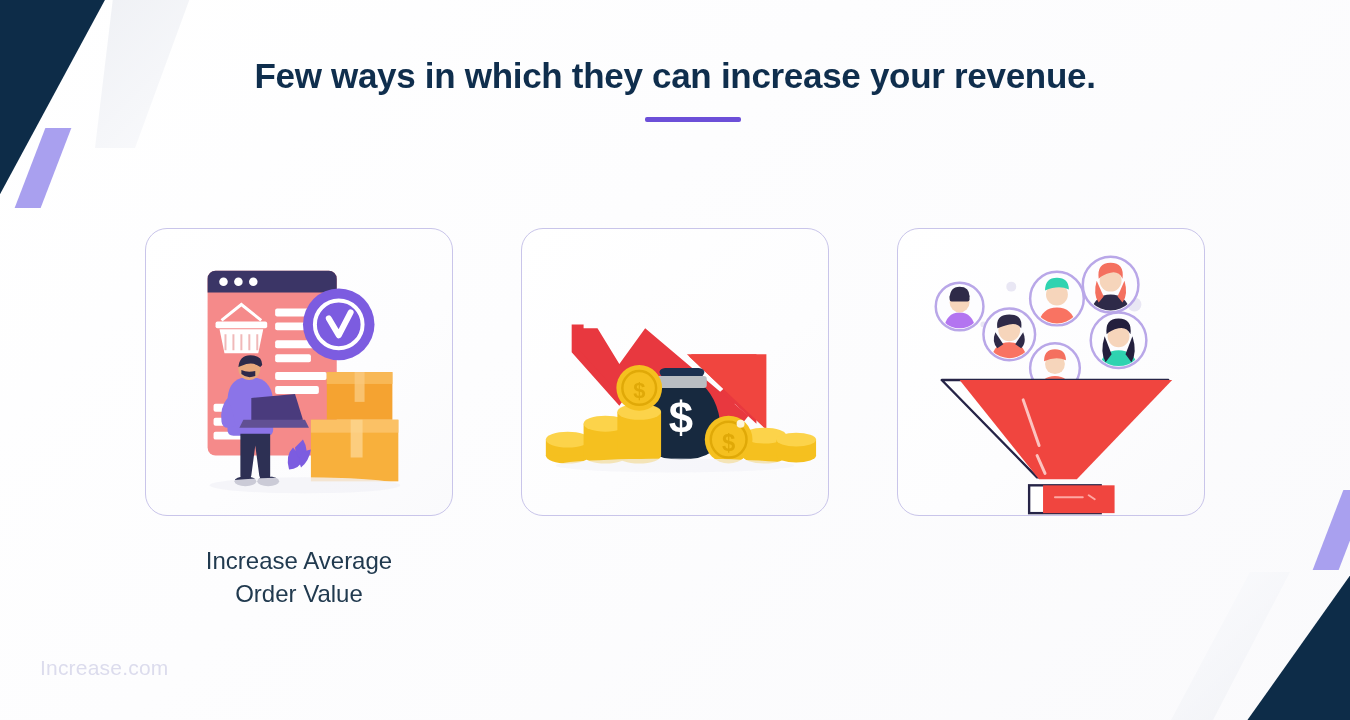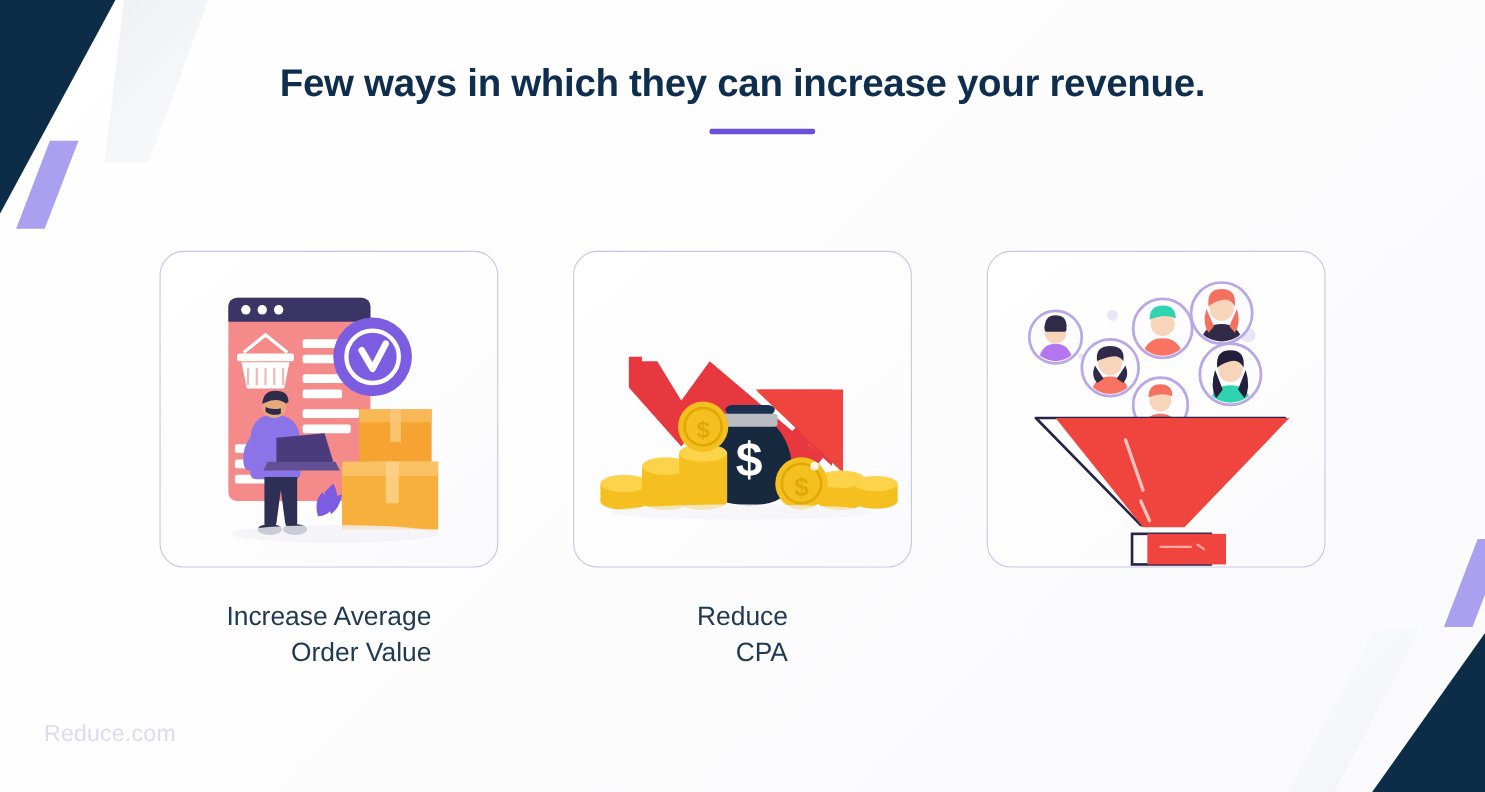--- a/index.html
+++ b/index.html
@@ -127,21 +127,21 @@
     height: 288px;
     border: 1.6px solid #c9c5ea;
     border-radius: 22px;
     background: linear-gradient(140deg, #ffffff 0%, #fdfdfe 60%, #fafafc 100%);
     box-sizing: border-box;
     position: relative;
     overflow: hidden;
   }
   .card-label {
     margin-top: 28px;
-    text-align: right;
+    text-align: center;
     font-size: 24px;
     line-height: 33px;
     color: #213a4f;
     white-space: pre-line;
   }
 
   .art { position: absolute; inset: 0; }
 
   
   .watermark {
@@ -302,22 +302,20 @@
             <g>
               <circle cx="208" cy="212" r="24" fill="#f5c01f"></circle>
               <circle cx="208" cy="212" r="18" fill="none" stroke="#e0a908" stroke-width="2.5"></circle>
               <text x="208" y="223" font-family="'Liberation Sans', sans-serif" font-size="24" font-weight="bold" fill="#e0a908" text-anchor="middle">$</text>
               <circle cx="220" cy="196" r="4" fill="#ffffff" opacity=".85"></circle>
             </g>
           </g>
           <ellipse cx="154" cy="238" rx="120" ry="7" fill="#f4f4f8" opacity=".7"></ellipse>
         </svg>
       </div>
-      <div class="card-label">Reduce
-CPA</div>
     </div>
 
     <div class="card-col">
       <div class="card">
         <svg class="art" viewBox="0 0 308 288">
 
           <g fill="#e9e7f4">
             <circle cx="114" cy="58" r="5"></circle>
             <circle cx="238" cy="76" r="7"></circle>
             <circle cx="86" cy="96" r="3"></circle>
@@ -421,14 +419,14 @@
               <line x1="158" y1="270" x2="186" y2="270"></line>
               <line x1="192" y1="268" x2="198" y2="272"></line>
             </g>
           </g>
         </svg>
       </div>
     </div>
 
   </div>
 
-  <div class="watermark">Reduce.com</div>
+  <div class="watermark">Increase.com</div>
 </div>
 
 </body></html>

